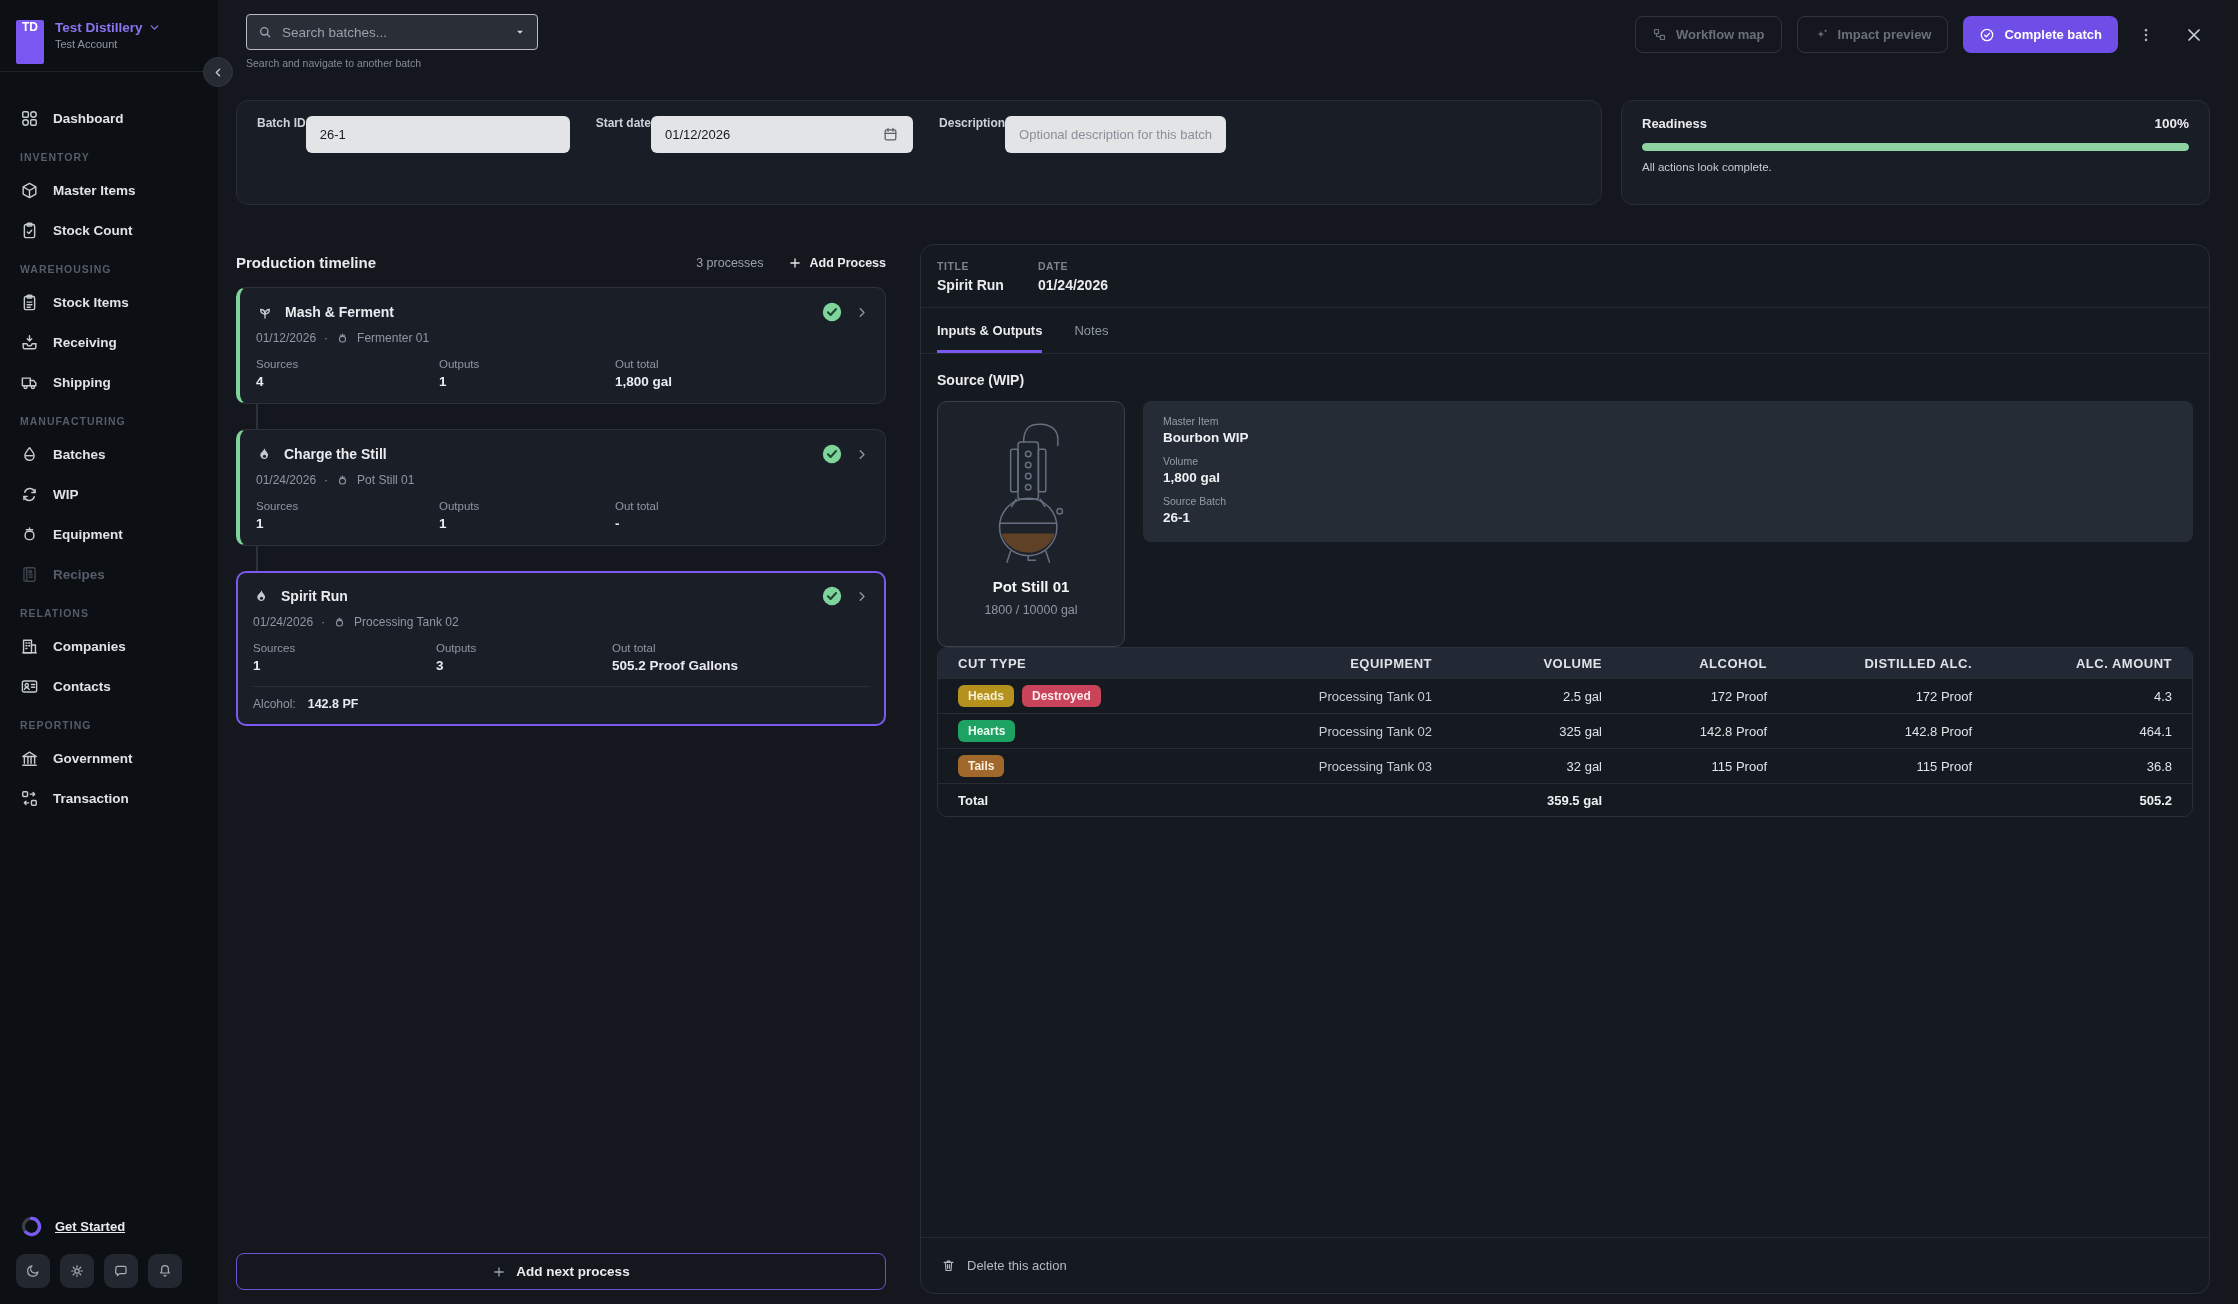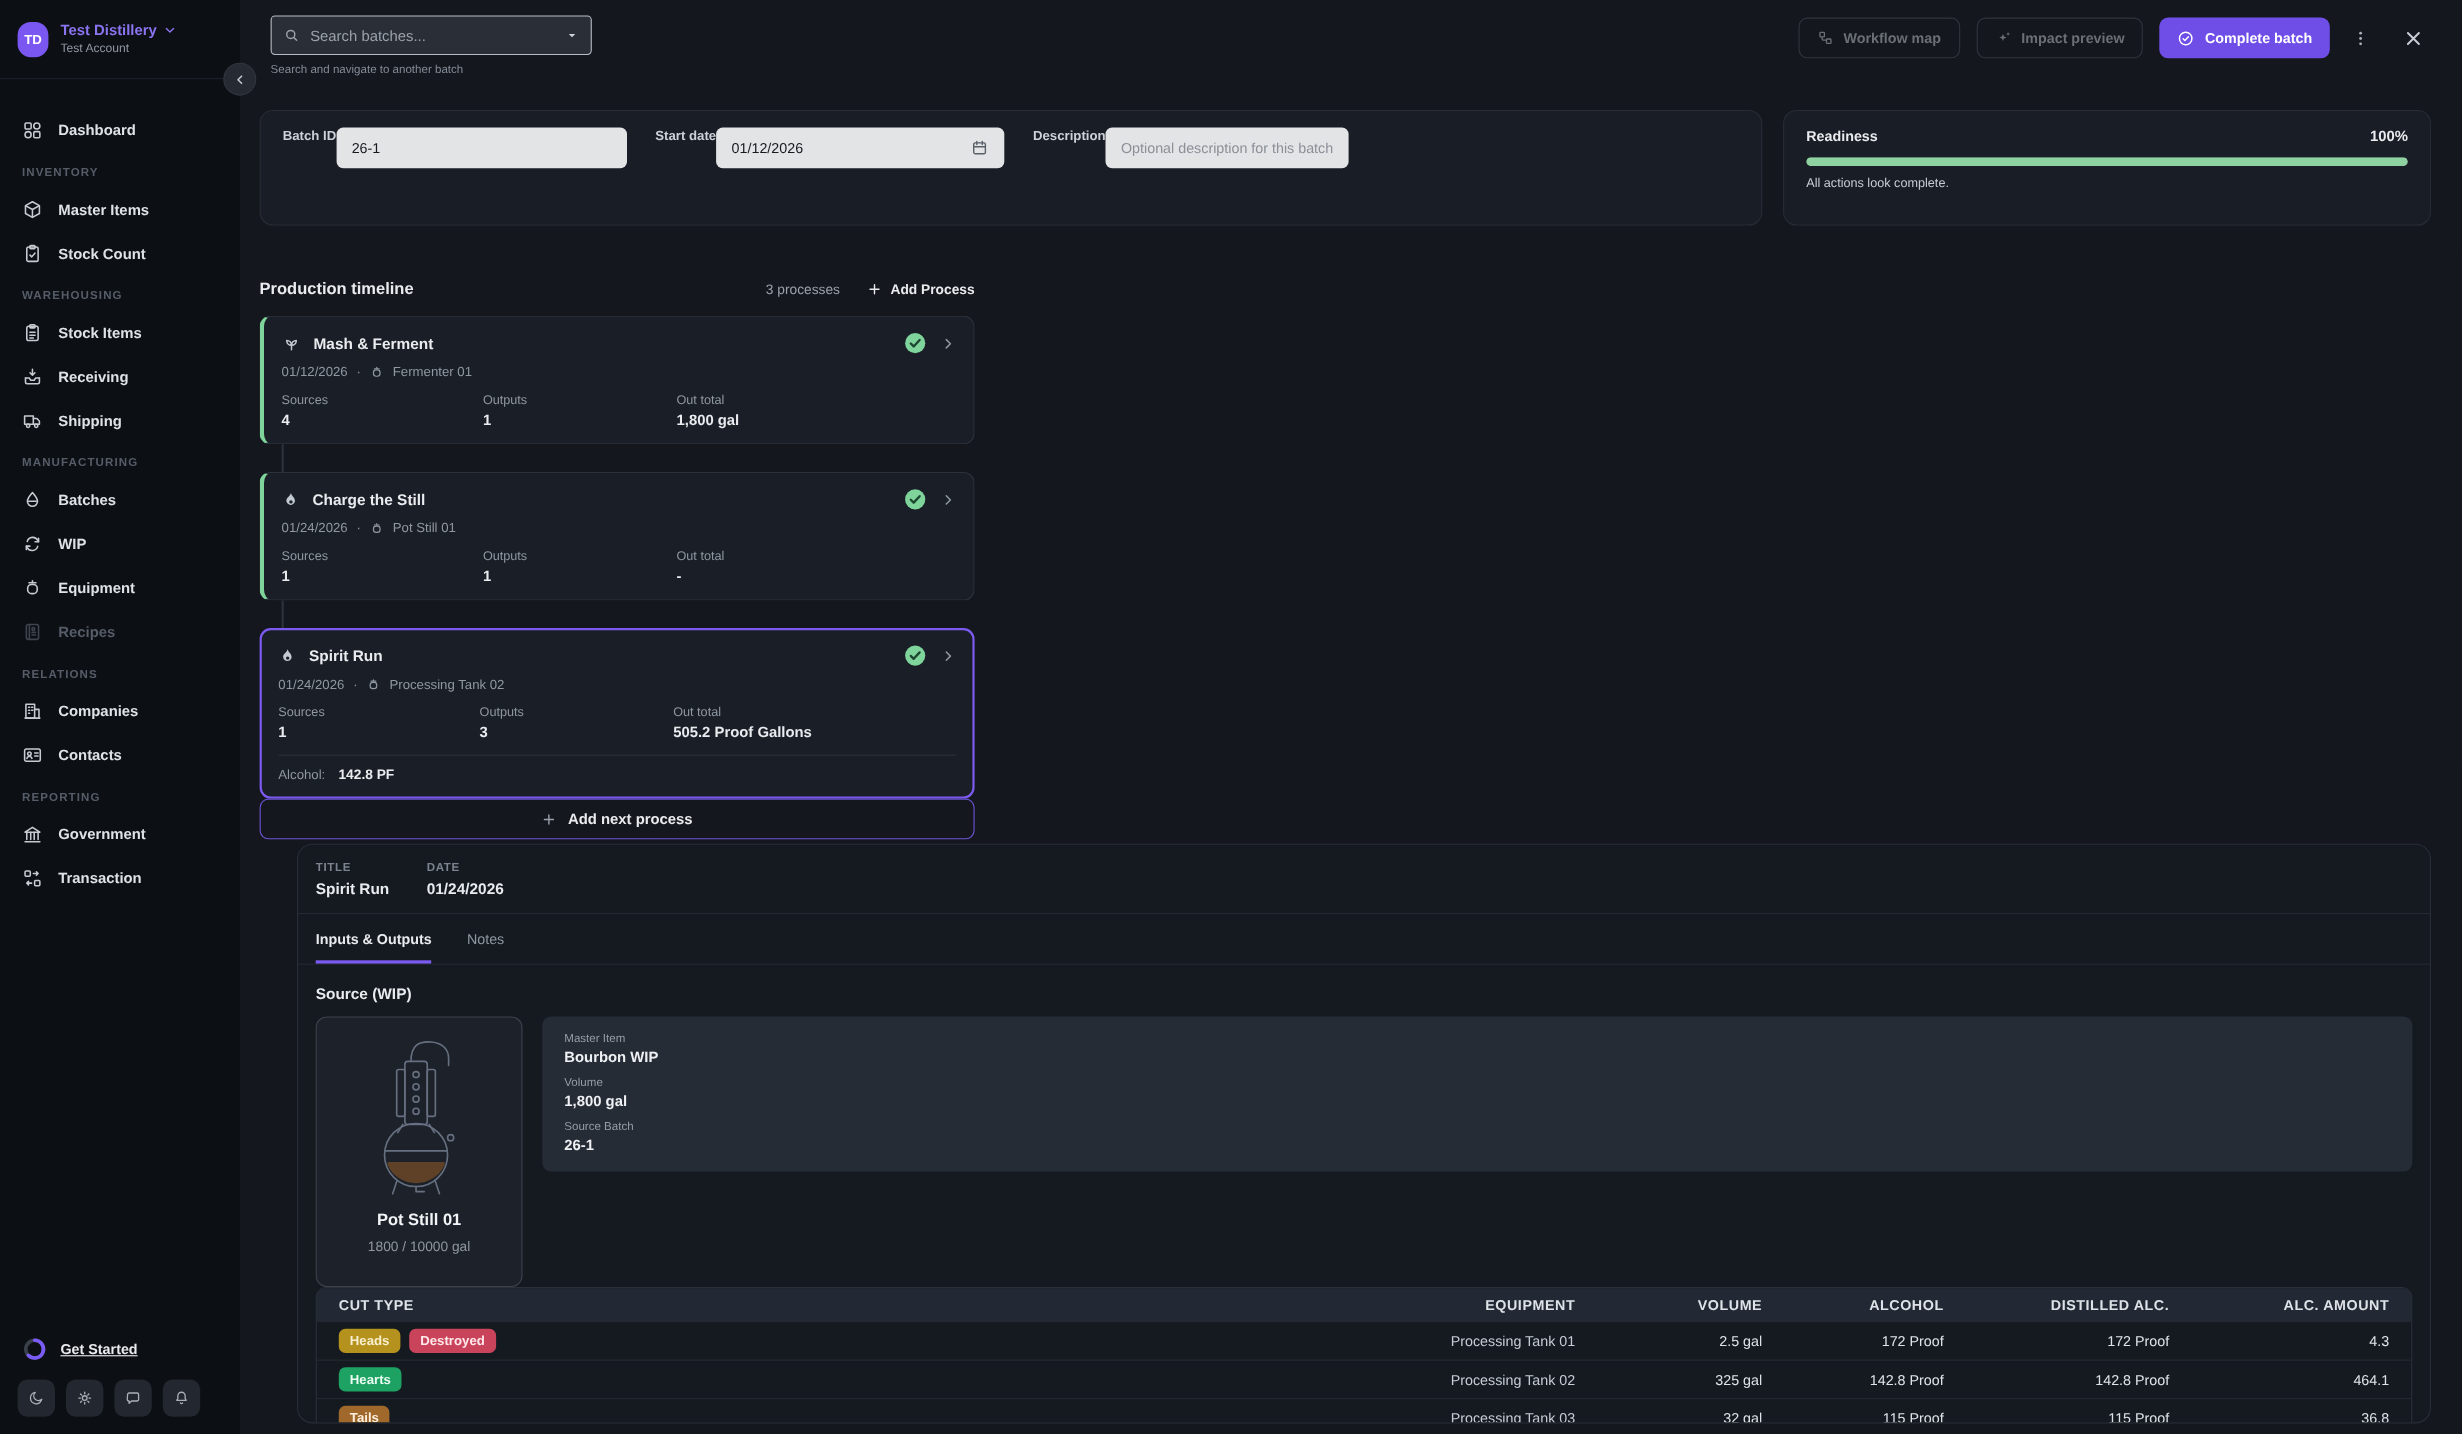--- a/index.html
+++ b/index.html
@@ -2,21 +2,21 @@
 <html><head>
 <meta charset="utf-8">
 <style>
   html,body{margin:0;padding:0;background:#101318;}
   *{box-sizing:border-box;font-family:"Liberation Sans","DejaVu Sans",sans-serif;}
   .app{position:relative;width:2238px;height:1304px;background:#14181e;overflow:hidden;color:#e9ebee;}
 
   
   .sidebar{position:absolute;left:0;top:0;bottom:0;width:218px;background:#0c0f14;}
   .sb-header{position:relative;height:72px;border-bottom:1px solid #1d222a;padding:20px 16px 0 16px;display:flex;gap:11px;}
-  .avatar{width:28px;height:32px;border-radius:12px;background:#7b57f2;color:#fff;font-size:12px;font-weight:bold;display:flex;align-items:center;justify-content:center;flex:none;}
+  .avatar{width:28px;height:44px;border-radius:2px;background:#7b57f2;color:#fff;font-size:12px;font-weight:bold;display:flex;justify-content:center;flex:none;}
   .org-name-row{display:flex;align-items:center;gap:5px;cursor:pointer;}
   .org-name{color:#8a74f0;font-weight:bold;font-size:13.5px;}
   .org-account{color:#8f97a2;font-size:11px;margin-top:3px;}
   .collapse-btn{position:absolute;left:203px;top:57px;width:30px;height:30px;border-radius:50%;background:#262b33;border:1px solid #31363f;color:#c3c9d1;display:flex;align-items:center;justify-content:center;z-index:5;}
   .nav{padding-top:26px;}
   .nav-item{height:40px;display:flex;align-items:center;gap:14px;padding:0 20px;color:#dfe3e8;font-size:13.5px;font-weight:bold;cursor:pointer;}
   .nav-item .nicon{color:#c6cbd2;flex:none;}
   .nav-item.disabled{color:#565d68;}
   .nav-item.disabled .nicon{color:#3f454e;}
   .nav-section{margin-top:6px;height:26px;display:flex;align-items:center;padding:0 20px;font-size:10.5px;letter-spacing:1px;color:#565d68;font-weight:bold;}
@@ -50,21 +50,21 @@
   .f-desc{flex:1;}
   .readiness-card{flex:1;height:105px;background:#191d25;border:1px solid #272c35;border-radius:12px;padding:15px 20px;}
   .ready-row{display:flex;align-items:center;}
   .ready-label{font-size:13px;font-weight:bold;color:#e9ebee;}
   .ready-pct{margin-left:auto;font-size:13.5px;font-weight:bold;color:#e9ebee;}
   .ready-bar{margin-top:12px;height:8px;border-radius:4px;background:#2a2f38;overflow:hidden;}
   .ready-fill{height:100%;width:100%;background:#8fd2a2;border-radius:4px;}
   .ready-msg{margin-top:10px;font-size:11.5px;color:#c7ccd3;}
 
   
-  .content{position:absolute;left:18px;top:244px;right:28px;bottom:10px;display:flex;flex-direction:column;}
+  .content{position:absolute;left:18px;top:244px;right:28px;bottom:10px;display:flex;}
   .timeline-col{width:650px;flex:none;display:flex;flex-direction:column;}
   .tl-head{display:flex;align-items:center;margin:10px 0 16px;}
   .tl-title{font-size:15px;font-weight:bold;color:#e9ebee;}
   .tl-count{margin-left:auto;font-size:12.5px;color:#9aa1ac;margin-right:24px;}
   .tl-add{display:flex;align-items:center;gap:8px;background:none;border:none;color:#e9ebee;font-size:12.5px;font-weight:bold;cursor:pointer;padding:0;}
   .pcard{background:#1a1f27;border:1px solid #2c313a;border-left:4px solid #7ed49b;border-radius:10px;padding:13px 16px 14px;cursor:pointer;}
   .pcard.selected{border:2px solid #7c5af0;padding:12px 15px 13px;}
   .pcard-head{display:flex;align-items:center;gap:11px;}
   .ptitle{font-size:14px;font-weight:bold;color:#e9ebee;}
   .pcard-head .sp{flex:1;}

